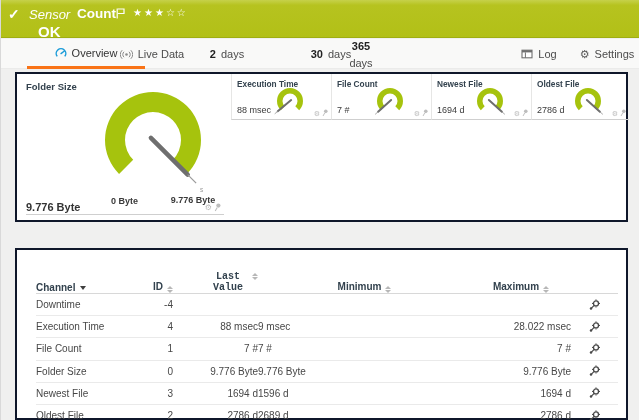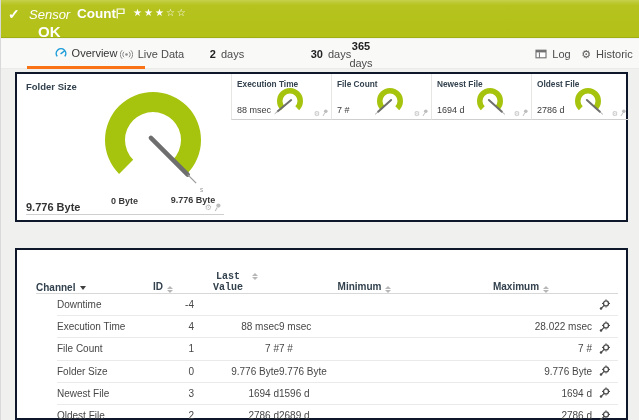--- a/index.html
+++ b/index.html
@@ -67,21 +67,21 @@
   .mini .gearglyph { font-size:7px; line-height:7px; }
 
   
   .tbl { position:absolute; left:19px; right:8px; top:8px; }
   .thead {
     display:flex; align-items:flex-end; padding-top:6px; height:36px;
     border-bottom:1px solid #d8d8d8; font-size:10px; font-weight:700; color:#33424e;
   }
   .trow {
     display:flex; align-items:center; height:22.2px;
-    border-bottom:1px solid #eaeaea; font-size:10px; color:#474747;margin-left:21px;
+    border-bottom:1px solid #eaeaea; font-size:10px; color:#474747;
   }
   .c-ch  { flex:0 0 105px; text-align:left; }
   .c-id  { flex:0 0 32px;  text-align:right; }
   .c-lv  { flex:0 0 85px;  text-align:right; }
   .c-min { flex:0 0 213px; text-align:left; }
   .c-max { flex:0 0 100px; text-align:right; }
   .c-ic  { flex:1 1 auto;  display:flex; justify-content:center; align-items:center; }
   .thead .c-min, .thead .c-max { text-align:center; }
   .thead .c-lv { display:flex; justify-content:flex-end;font-family:Liberation Mono, monospace; }
   .lv-wrap { display:inline-block; width:40px; text-align:center; line-height:11px; }
@@ -141,33 +141,33 @@
       <span>days</span>
     </div>
     <div class="tab" style="left:276px; width:52px;margin-left:28px;">
       <span class="num">30</span>
       <span>days</span>
     </div>
     <div class="tab" style="left:331px; width:58px;flex-direction:column;">
       <span class="num">365</span>
       <span>days</span>
     </div>
-    <div class="tab" style="left:528px; width:48px;">
+    <div class="tab" style="left:514px; width:48px;">
       <span class="ticon">
         <svg width="12" height="10" viewBox="0 0 12 10">
             <rect x="1" y="1.2" width="10" height="7.6" fill="#fff" stroke="#6f6f6f" stroke-width="1.1"></rect>
             <rect x="1" y="1.2" width="10" height="2.2" fill="#6f6f6f"></rect>
             <line x1="4.4" y1="3.4" x2="4.4" y2="8.8" stroke="#6f6f6f" stroke-width="1"></line>
           </svg>
       </span>
       <span>Log</span>
     </div>
     <div class="tab" style="left:576px; width:60px;">
       <span class="ticon" style="font-size:11px;color:#5a5a5a;line-height:11px;">⚙</span>
-      <span>Historic</span>
+      <span>Settings</span>
     </div>
   </div>
 
   <div class="card overview">
 
     <div class="gpanel">
       <span class="plabel">Folder Size</span>
       <svg class="gauge-svg" width="130" height="110" viewBox="-65 -55 130 110">
         <path d="M -33.94 33.94 A 48 48 0 1 1 33.94 33.94 L 19.80 19.80 A 28 28 0 1 0 -19.80 19.80 Z" fill="#a6c30d"></path>
         <g transform="rotate(45)">

